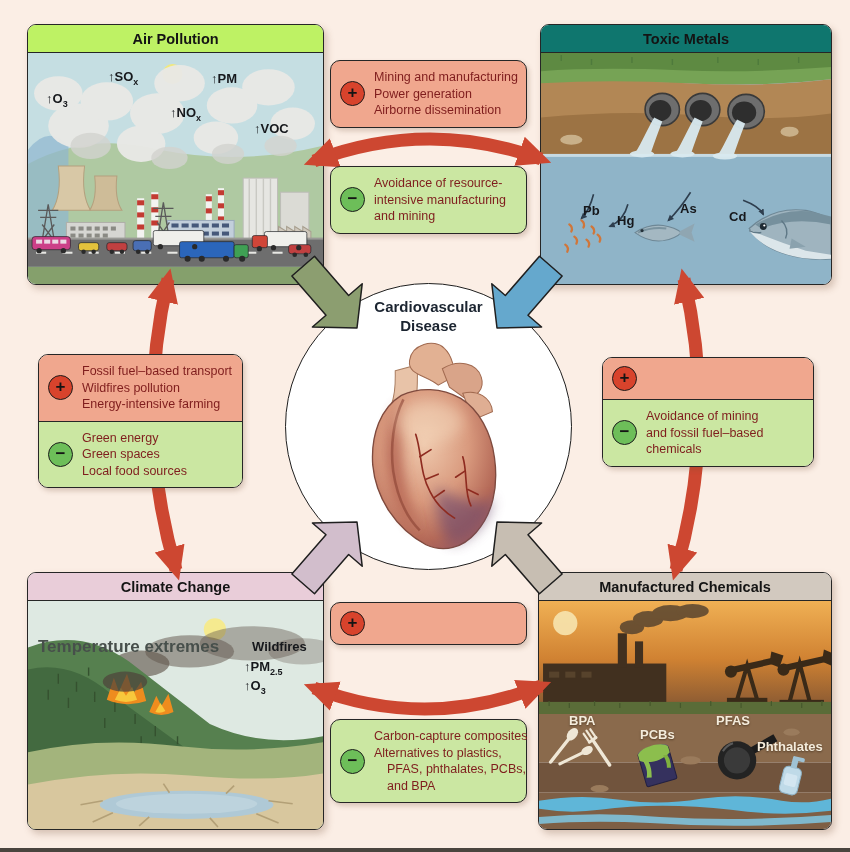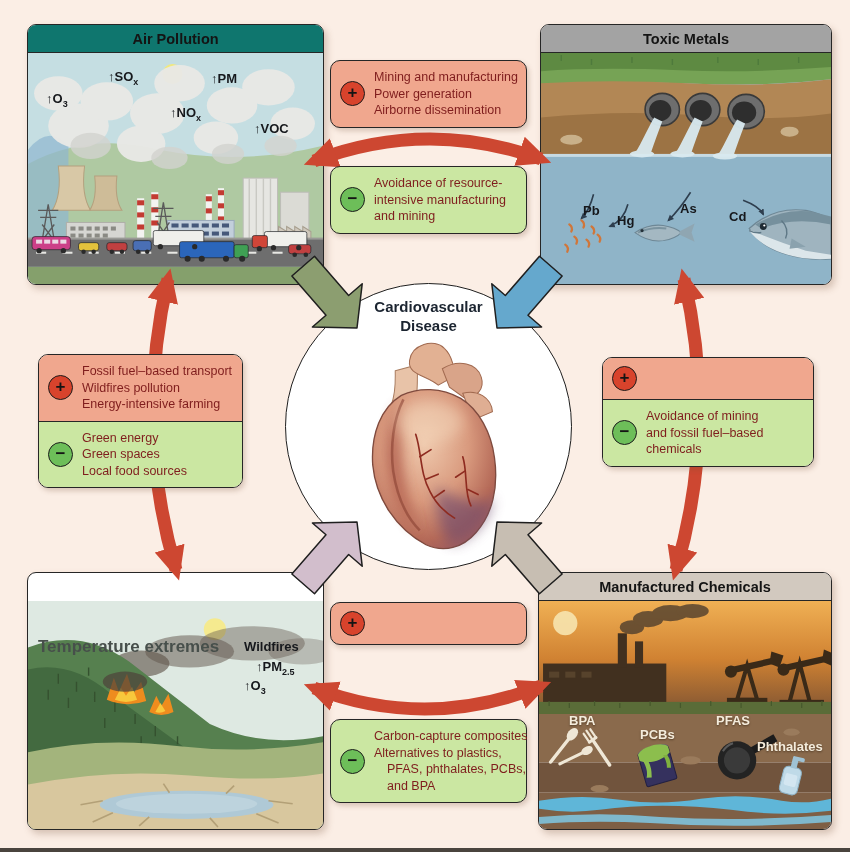--- a/index.html
+++ b/index.html
@@ -5,21 +5,21 @@
   html,body{margin:0;padding:0;background:#fff;}
   .canvas{position:relative;width:850px;height:852px;background:#FBEEE5;overflow:hidden;
           font-family:"Liberation Sans",sans-serif;-webkit-font-smoothing:antialiased;}
   .bottom-rule{position:absolute;left:0;right:0;bottom:0;height:4px;background:#4A443E;}
 
   
   .panel{position:absolute;border:1.6px solid #262626;border-radius:9px;overflow:hidden;
          background:#fff;box-shadow:3px 4px 7px rgba(120,80,55,.28);}
   .panel-header{height:28px;line-height:28px;text-align:center;font-weight:bold;font-size:14.5px;
                 color:#141414;border-bottom:1.6px solid #262626;box-sizing:border-box;}
-  .hdr-air{background:#0f766e;} .hdr-metals{background:#a3a3a3;}
+  .hdr-air{background:#bef264;} .hdr-metals{background:#0f766e;}
   .hdr-climate{background:#E9CDD9;} .hdr-chem{background:#D2C9BF;}
   .scene{position:absolute;left:0;top:28px;right:0;bottom:0;}
   .scene svg{display:block;width:100%;height:100%;}
 
   .plabel{position:absolute;font-weight:bold;font-size:13px;color:#16181c;white-space:nowrap;}
   .plabel .sub{font-size:9px;font-weight:bold;}
   .plabel-white{color:#F4ECDC;text-shadow:0 1px 2px rgba(40,25,10,.55);}
   .plabel-caption{font-weight:600;font-size:17px;color:#474F4B;}
 
   
@@ -285,20 +285,21 @@
         </g>
       </svg>
       <div class="plabel" style="left:42px;top:150px;">Pb</div>
       <div class="plabel" style="left:76px;top:160px;">Hg</div>
       <div class="plabel" style="left:139px;top:148px;">As</div>
       <div class="plabel" style="left:188px;top:156px;">Cd</div>
     </div>
   </div>
 
   <div class="panel" style="left:27px;top:572px;width:295px;height:256px;">
+    <div class="panel-header hdr-climate">Climate Change</div>
     <div class="scene">
       <svg viewBox="0 0 292 226" preserveAspectRatio="none">
         <rect x="0" y="0" width="292" height="226" fill="#DEE9E2"></rect>
         <circle cx="185" cy="28" r="11" fill="#F5EA8F"></circle>
 
         <g fill="#5F5349">
           <ellipse cx="112" cy="62" rx="28" ry="13" opacity=".62"></ellipse>
           <ellipse cx="160" cy="50" rx="44" ry="16" opacity=".5"></ellipse>
           <ellipse cx="222" cy="42" rx="52" ry="17" opacity=".42"></ellipse>
           <ellipse cx="272" cy="50" rx="34" ry="13" opacity=".3"></ellipse>
@@ -326,22 +327,22 @@
             <path d="M84,210 l-20,9"></path>
             <path d="M120,214 l-10,9"></path>
           <path d="M238,198 l24,3"></path>
             <path d="M226,211 l22,9"></path>
             <path d="M180,215 l8,9"></path>
           <path d="M140,190 l-6,-9"></path>
             <path d="M196,191 l8,-8"></path>
         </g>
       </svg>
       <div class="plabel plabel-caption" style="left:10px;top:36px;">Temperature extremes</div>
-      <div class="plabel" style="left:216px;top:38px;"><span>Wildfires</span><sub class="sub"></sub></div>
-      <div class="plabel" style="left:228px;top:58px;"><span>↑PM</span><sub class="sub">2.5</sub></div>
+      <div class="plabel" style="left:224px;top:38px;"><span>Wildfires</span><sub class="sub"></sub></div>
+      <div class="plabel" style="left:216px;top:58px;"><span>↑PM</span><sub class="sub">2.5</sub></div>
       <div class="plabel" style="left:216px;top:77px;"><span>↑O</span><sub class="sub">3</sub></div>
     </div>
   </div>
 
   <div class="panel" style="left:538px;top:572px;width:292px;height:256px;">
     <div class="panel-header hdr-chem">Manufactured Chemicals</div>
     <div class="scene">
       <svg viewBox="0 0 289 226" preserveAspectRatio="none">
         <defs>
           <linearGradient id="duskSky" x1="0" y1="0" x2="0" y2="1">

